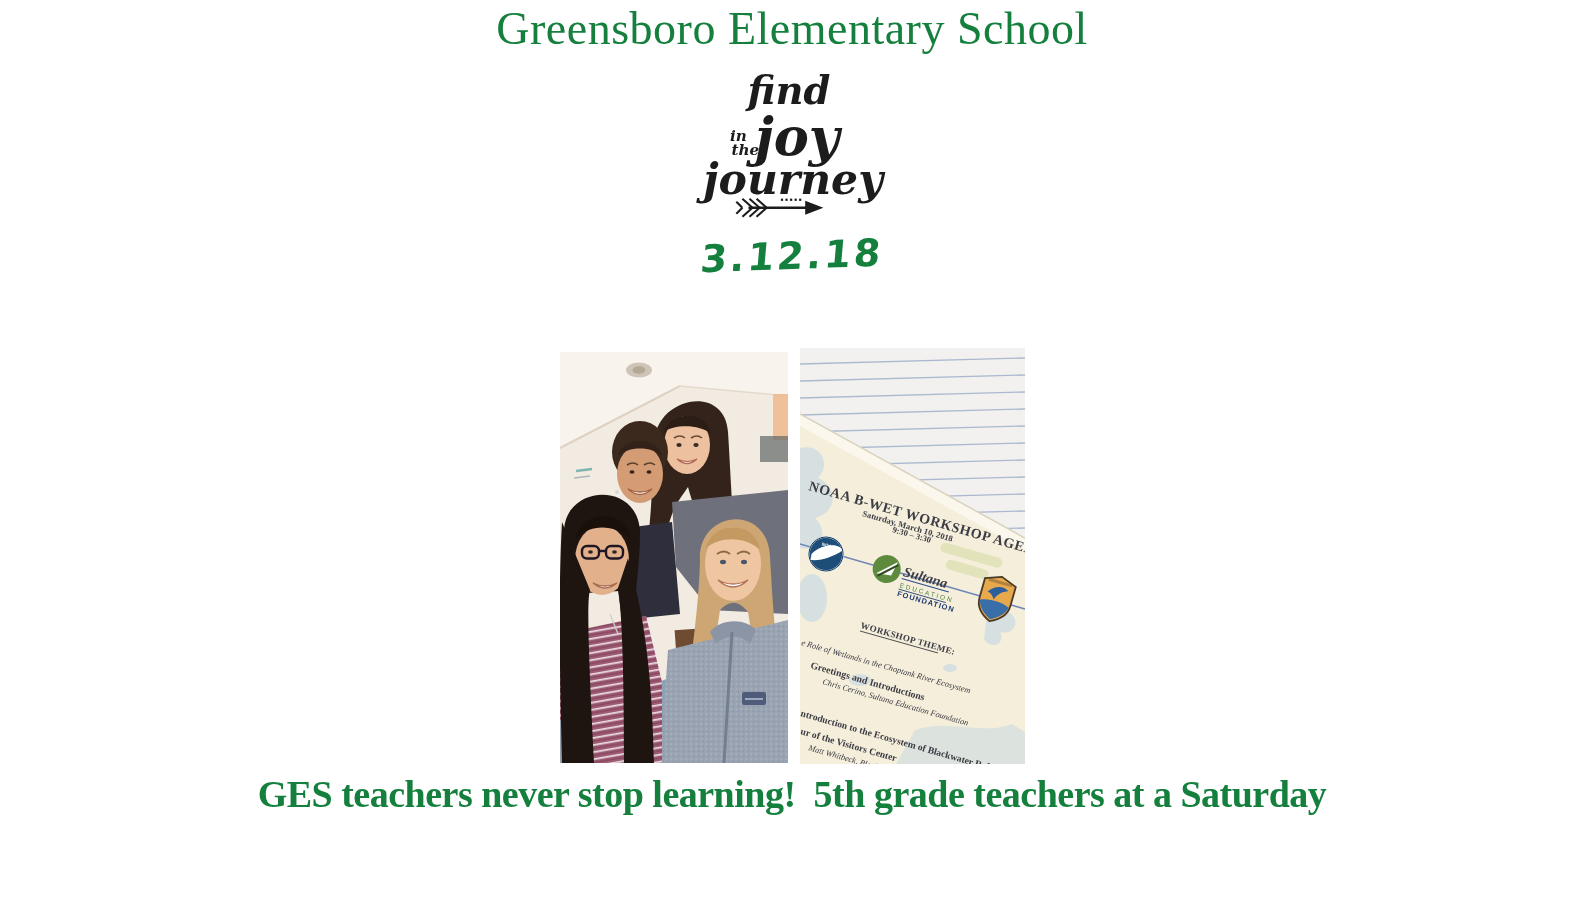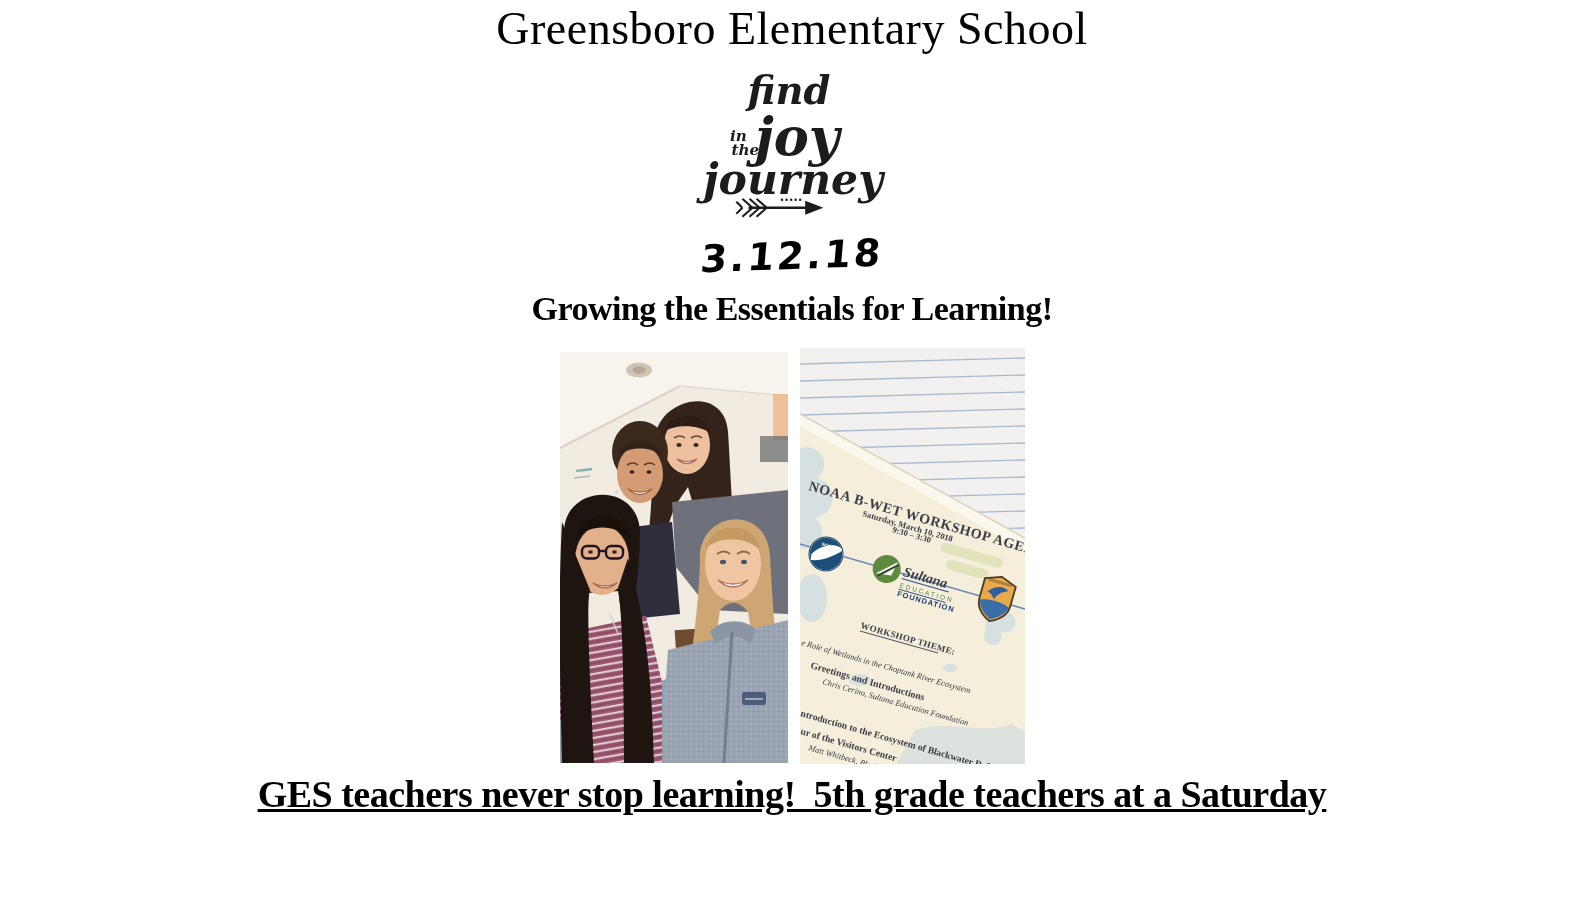--- a/index.html
+++ b/index.html
@@ -1,31 +1,31 @@
 <!DOCTYPE html>
 <html><head>
 <meta charset="utf-8">
 <style>
   html,body{margin:0;padding:0;background:#ffffff;}
   .page{position:relative;width:1584px;height:908px;background:#ffffff;overflow:hidden;
-        font-family:"Liberation Serif",serif;color:#000000;}
+        font-family:"Liberation Serif",serif;color:#15803d;}
   .school-title{position:absolute;top:2px;left:0;width:100%;text-align:center;
         font-family:"Liberation Serif",serif;font-size:46px;font-weight:500;letter-spacing:.5px;}
   .joy-logo{position:absolute;top:66px;left:50%;transform:translateX(-50%);}
   .script{font-family:"DejaVu Serif",serif;font-style:italic;font-weight:bold;fill:#1c1c1c;}
   .date-line{position:absolute;top:234px;left:0;width:100%;text-align:center;}
   .date-line span{display:inline-block;font-family:"DejaVu Sans",sans-serif;font-weight:800;
         font-size:38px;letter-spacing:3px;transform:skewX(-7deg) rotate(-2deg);}
   .subtitle{position:absolute;top:290px;left:0;width:100%;text-align:center;
         font-size:34px;font-weight:bold;letter-spacing:-.5px;}
   .photos{position:absolute;top:348px;left:0;width:100%;display:flex;
         justify-content:center;align-items:flex-start;gap:12px;}
   .photo{display:block;}
   .caption{position:absolute;top:764px;left:0;width:100%;text-align:center;
-        font-size:38px;font-weight:bold;line-height:60px;letter-spacing:-.5px;text-decoration:underline;}
+        font-size:38px;font-weight:bold;line-height:60px;letter-spacing:-.5px;}
   .caption div{white-space:pre;}
   
   .ag-serif{font-family:"Liberation Serif",serif;fill:#3c3c44;}
   .ag-title{font-weight:600;letter-spacing:.6px;}
   .ag-bold{font-weight:bold;}
   .ag-italic{font-style:italic;}
 </style>
 </head>
 <body>
 
@@ -61,21 +61,20 @@
           <rect x="97.5" y="131" width="2.2" height="2.2"></rect>
         <rect x="102" y="131" width="2.2" height="2.2"></rect>
       </g>
     </g>
   </svg>
 
   <div class="date-line">
     <span>3.12.18</span>
   </div>
 
-  <div class="subtitle">Growing the Essentials for Learning!</div>
 
   <div class="photos">
 
     <svg class="photo" width="228" height="411" viewBox="0 0 228 411" style="margin-top:4px;">
       <defs>
         <pattern id="stripePat" width="7" height="7" patternUnits="userSpaceOnUse" patternTransform="rotate(-10)">
           <rect width="7" height="7" fill="#a05b74"></rect>
           <rect y="0" width="7" height="1.7" fill="#e9dde3"></rect>
           <rect y="3.6" width="7" height="1.1" fill="#7e4259"></rect>
         </pattern>

